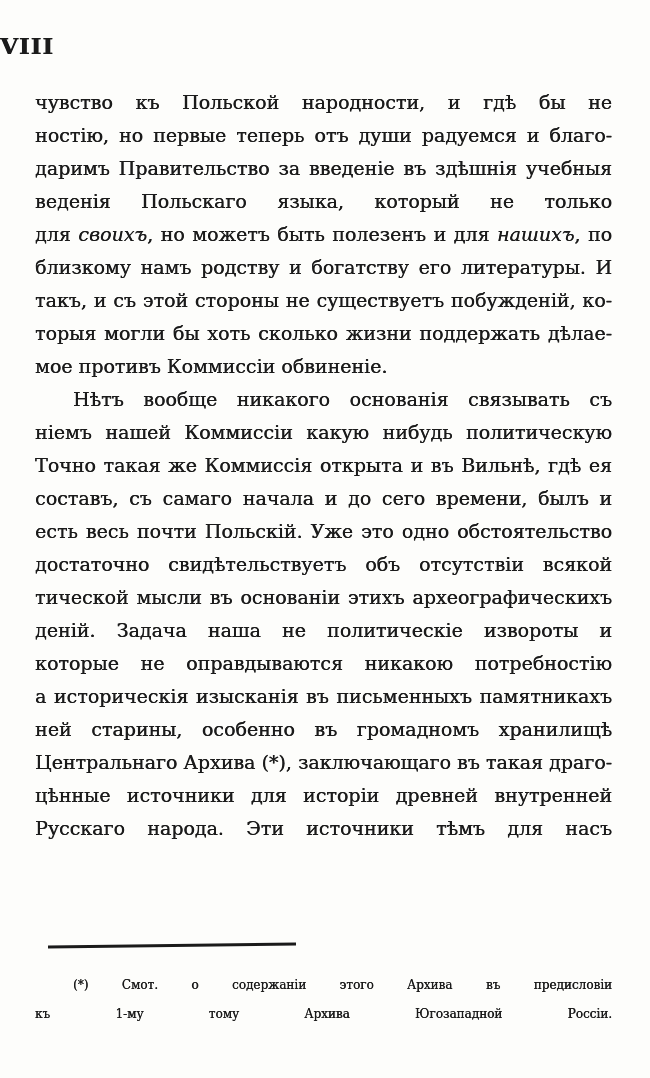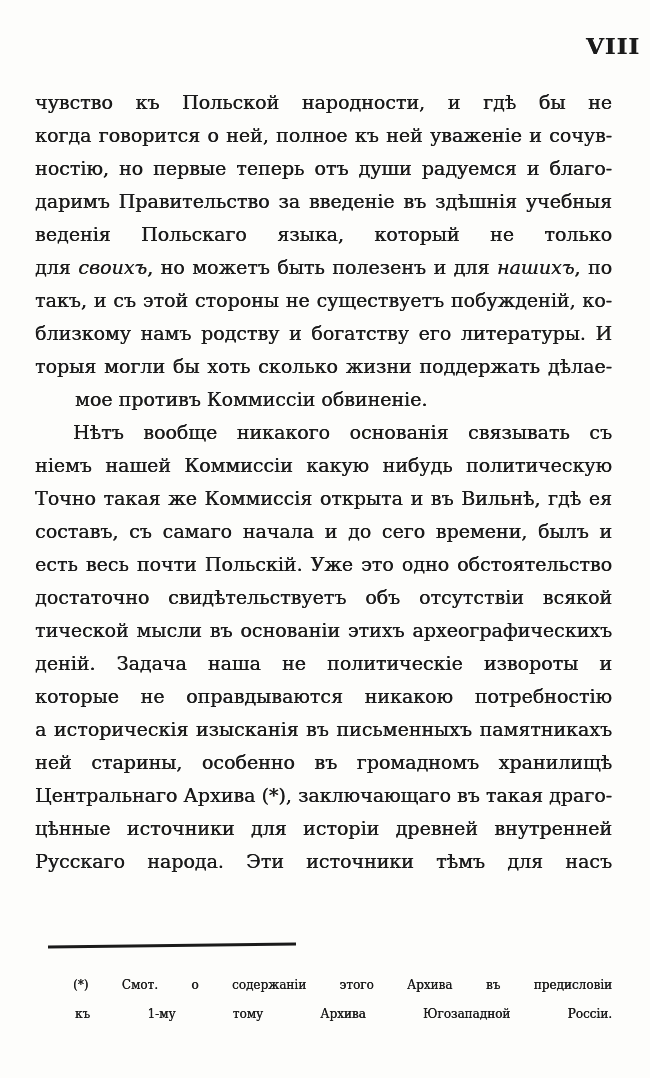--- a/index.html
+++ b/index.html
@@ -14,21 +14,21 @@
     background: var(--paper, #fdfdfb);
     color: var(--ink, #1b1b1b);
     font-family: "DejaVu Serif", serif;
     overflow: hidden;
   }
   .page-number {
     position: absolute;
     top: 32px;
     left: 0;
     width: 640px;
-    text-align: right;
+    text-align: left;
     font-size: 23px;
     font-weight: bold;
     letter-spacing: 1px;
     text-shadow: 0.4px 0 0 currentColor;
   }
   .body-text {
     position: absolute;
     top: 86px;
     left: 35px;
     width: 577px;
@@ -36,21 +36,21 @@
     text-shadow: 0.35px 0 0 currentColor;
   }
   .body-text .line {
     height: 33px;
     line-height: 33px;
     text-align: justify;
     text-align-last: justify;
     overflow: hidden;
   }
   .line.indent { text-indent: 38px; }
-  .line.last-left { text-align-last: left; margin-left: 40px; }
+  .line.last-left { text-align-last: left; }
   .italic { font-style: italic; }
   .footnote-rule {
     position: absolute;
     top: 944px;
     left: 48px;
     width: 248px;
     height: 2.5px;
     background: #1a1a1a;
     transform: rotate(-0.65deg);
   }
@@ -71,27 +71,26 @@
   }
 </style>
 </head>
 <body>
 
 <div class="page" style="--paper: #fdfdfb; --ink: #1b1b1b;">
   <div class="page-number">VIII</div>
 
   <div class="body-text" id="body-text">
       <div class="line"><span>чувство къ Польской народности, и гдѣ бы не выражалось,</span></div>
-      <div class="line"><span>когда говорится о ней, полное къ ней уваженіе и сочув-</span></div>
       <div class="line"><span>ностію, но первые теперь отъ души радуемся и благо-</span></div>
       <div class="line"><span>даримъ Правительство за введеніе въ здѣшнія учебныя за-</span></div>
       <div class="line"><span>веденія Польскаго языка, который не только необходимъ</span></div>
       <div class="line"><span>для </span><span class="italic">своихъ</span><span>, но можетъ быть полезенъ и для </span><span class="italic">нашихъ</span><span>, по</span></div>
+      <div class="line"><span>близкому намъ родству и богатству его литературы. И</span></div>
       <div class="line"><span>такъ, и съ этой стороны не существуетъ побужденій, ко-</span></div>
-      <div class="line"><span>близкому намъ родству и богатству его литературы. И</span></div>
       <div class="line"><span>торыя могли бы хоть сколько жизни поддержать дѣлае-</span></div>
       <div class="line last-left"><span>мое противъ Коммиссіи обвиненіе.</span></div>
       <div class="line indent"><span>Нѣтъ вообще никакого основанія связывать съ назначе-</span></div>
       <div class="line"><span>ніемъ нашей Коммиссіи какую нибудь политическую цѣль.--</span></div>
       <div class="line"><span>Точно такая же Коммиссія открыта и въ Вильнѣ, гдѣ ея</span></div>
       <div class="line"><span>составъ, съ самаго начала и до сего времени, былъ и</span></div>
       <div class="line"><span>есть весь почти Польскій. Уже это одно обстоятельство</span></div>
       <div class="line"><span>достаточно свидѣтельствуетъ объ отсутствіи всякой поли-</span></div>
       <div class="line"><span>тической мысли въ основаніи этихъ археографическихъ учреж-</span></div>
       <div class="line"><span>деній. Задача наша не политическіе извороты и сплетни,</span></div>

